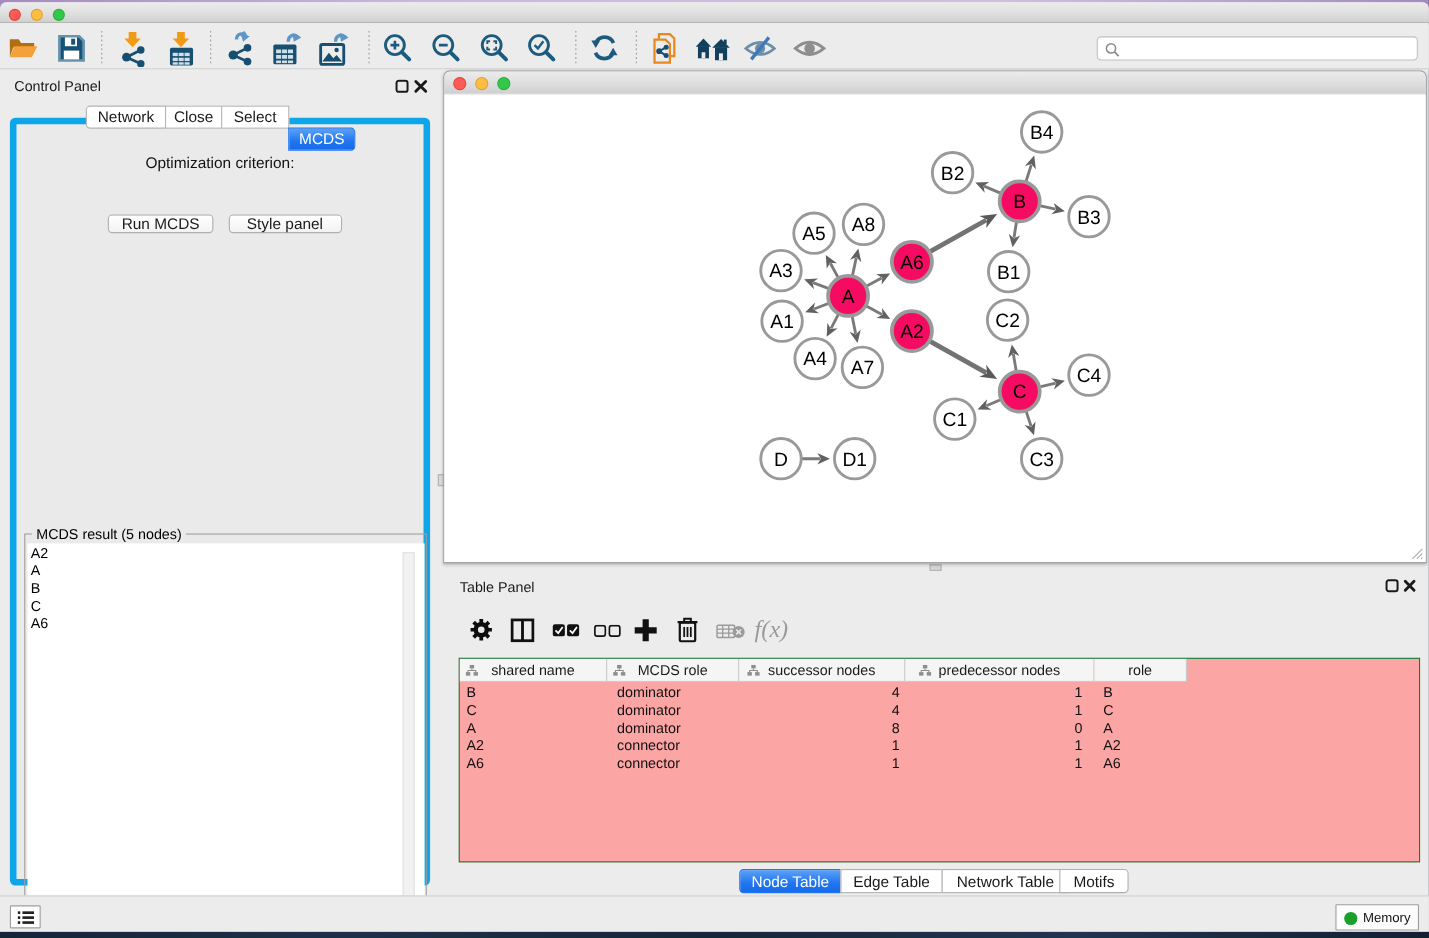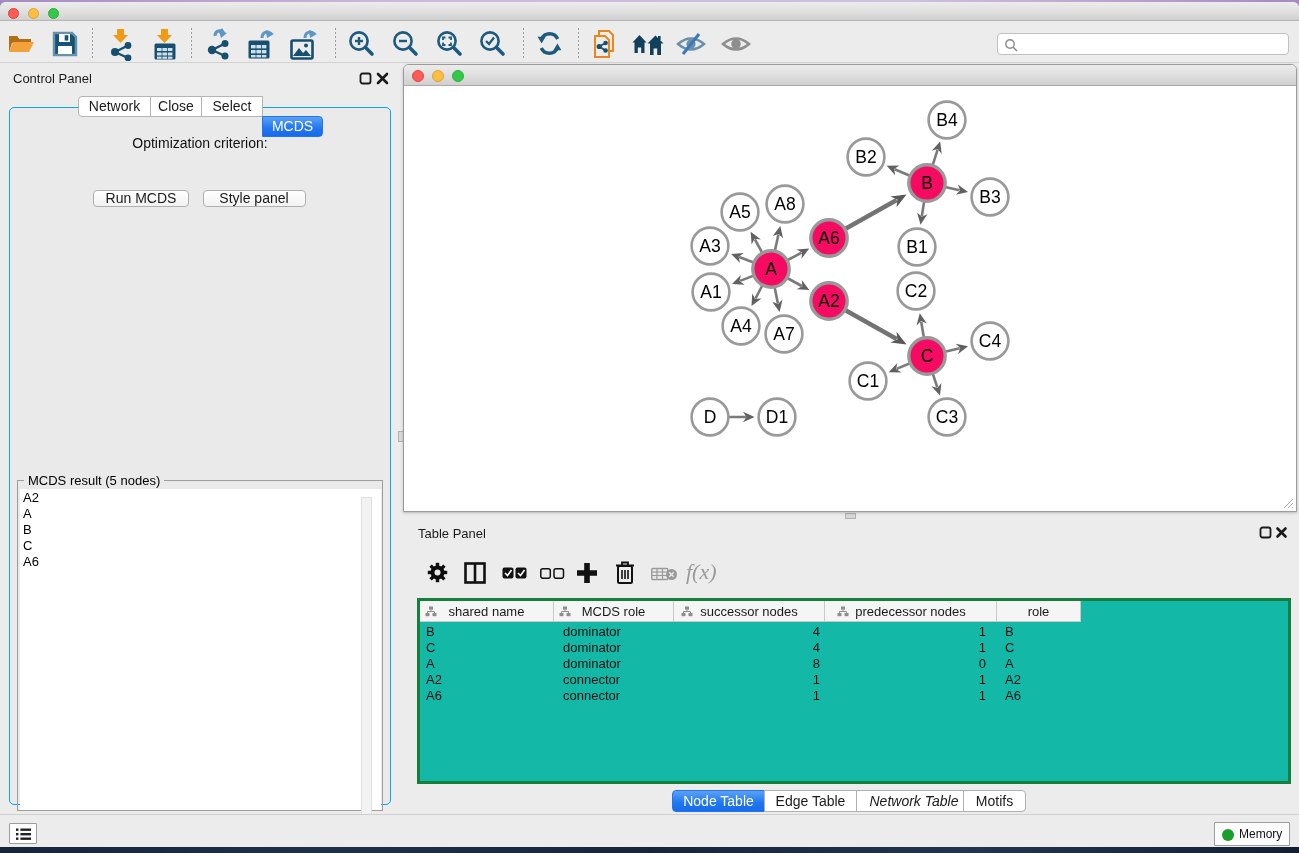--- a/index.html
+++ b/index.html
@@ -18,40 +18,40 @@
 .ticon { position:absolute; }
 #searchbox { position:absolute; left:997px; top:11px; width:292px; height:22px; background:#fff;
   border:1px solid #c0c0c0; border-radius:4px; }
 #statusbar { position:absolute; left:0; top:814px; width:1299px; height:33px; background:#ececec; border-top:1px solid #cfcfcf; }
 #deskBottom { left:0; top:847px; width:1299px; height:6px;
   background:linear-gradient(90deg,#16243a,#1e3048 25%,#17253a 50%,#22344e 75%,#121f33); }
 
 #cpanel { position:absolute; left:0; top:63px; width:397px; height:753px; }
 .paneltitle { position:absolute; font-size:13px; color:#1a1a1a; }
 #mcdspanel { position:absolute; left:9px; top:44px; width:382px; height:698px; background:#eaeaea;
-  border:1px solid #0ea5e9; border-radius:5px; }
+  border:6px solid #0ea5e9; border-radius:5px; }
 #tabrow { position:absolute; left:78px; top:33px; height:21px; }
 .tab { position:absolute; top:0; height:21px; background:#fff; border:1px solid #b4b4b4; font-size:14px;
   color:#1a1a1a; text-align:center; line-height:19px; }
 .btn { position:absolute; background:linear-gradient(#ffffff,#f2f2f2); border:1px solid #b0b0b0; border-radius:4px;
   font-size:14px; color:#1a1a1a; text-align:center; }
 #mcdsresult { position:absolute; left:7px; top:372px; width:366px; height:331px; border:1px solid #9e9e9e; }
 #mcdslegend { position:absolute; left:6px; top:-8px; background:#eaeaea; font-size:13px; padding:0 4px; color:#000; }
 #mcdslist { position:absolute; left:2px; top:8px; width:361px; height:321px; background:#fff; font-size:13px; }
 #mcdsscroll { position:absolute; right:9px; top:8px; width:11px; height:321px; background:#f2f2f2; border:1px solid #e0e0e0; }
 
 #netwin { position:absolute; left:403px; top:64px; width:894px; height:448px; background:#fff;
   border:1px solid #9b9b9b; border-radius:6px 6px 0 0; box-shadow:0 1px 3px rgba(0,0,0,0.22); }
 #nettitle { position:absolute; left:0; top:0; width:100%; height:21px; border-radius:5px 5px 0 0;
   background:linear-gradient(180deg,#ececec,#dcdcdc 60%,#cfcfcf); border-bottom:1px solid #aaa; }
 #nettitle .t { position:absolute; top:3px; width:100%; text-align:center; font-size:13px; color:#333;margin-top:35px; }
 #netcanvas { position:absolute; left:0; top:21px; width:892px; height:425px; background:#fff; }
 
 #tablepanel { position:absolute; left:403px; top:516px; width:896px; height:300px; }
-#dtable { position:absolute; left:14px; top:82px; width:874px; height:186px; background:#14b8a6; border:3px solid #15803d; }
+#dtable { position:absolute; left:14px; top:82px; width:874px; height:186px; background:#fca5a5; border:1px solid #15803d; }
 .hdr { position:absolute; top:0; height:21px; border-right:1px solid #c9c9c9; background:#f5f5f5;
   font-size:13px; color:#1a1a1a; text-align:center; line-height:21px; border-bottom:1px solid #c9c9c9; }
 .cell { position:absolute; font-size:13px; color:#111; height:16px; line-height:16px; }
 .btab { position:absolute; top:0; height:22px; background:#fff; border:1px solid #b0b0b0; font-size:14px;
   color:#1a1a1a; text-align:center; line-height:20px; }
 #memorybtn { position:absolute; left:1214px; top:822px; width:76px; height:24px; background:#fcfcfc;
   border:1px solid #9d9d9d; border-radius:1px; font-size:12px; line-height:22px; text-align:left; padding-left:24px; color:#111; }
 #listbtn { position:absolute; left:9px; top:823px; width:28px; height:21px; background:#fdfdfd;
   border:1px solid #9d9d9d; border-radius:1px; }
 </style>
@@ -466,21 +466,21 @@
 <div class="cell" style="left:585px;top:71px;">A2</div>
 <div class="cell" style="left:6px;top:87px;">A6</div>
 <div class="cell" style="left:143px;top:87px;">connector</div>
 <div class="cell" style="left:300px;top:87px;width:100px;text-align:right;">1</div>
 <div class="cell" style="left:466px;top:87px;width:100px;text-align:right;">1</div>
 <div class="cell" style="left:585px;top:87px;">A6</div>
   </div>
 
   <div class="btab" style="left:269px;top:274px;width:93px;background:linear-gradient(#5ba1f6,#2076f0 60%,#186ae9);border-color:#2076f0;color:#fff;border-radius:4px 0 0 4px;">Node Table</div>
   <div class="btab" style="left:361px;top:274px;width:93px;">Edge Table</div>
-  <div class="btab" style="left:453px;top:274px;width:116px;font-style:italic;">Network Table</div>
+  <div class="btab" style="left:453px;top:274px;width:116px;">Network Table</div>
   <div class="btab" style="left:560px;top:274px;width:63px;border-radius:0 4px 4px 0;">Motifs</div>
 </div>
 
 <div id="statusbar"></div>
 <div id="listbtn">
   <svg style="position:absolute;left:6px;top:4px;" width="15" height="13" viewBox="0 0 15 13">
     <g fill="#222">
         <rect x="0" y="0.5" width="2.4" height="2.4"></rect>
         <rect x="0" y="5" width="2.4" height="2.4"></rect>
         <rect x="0" y="9.5" width="2.4" height="2.4"></rect>

